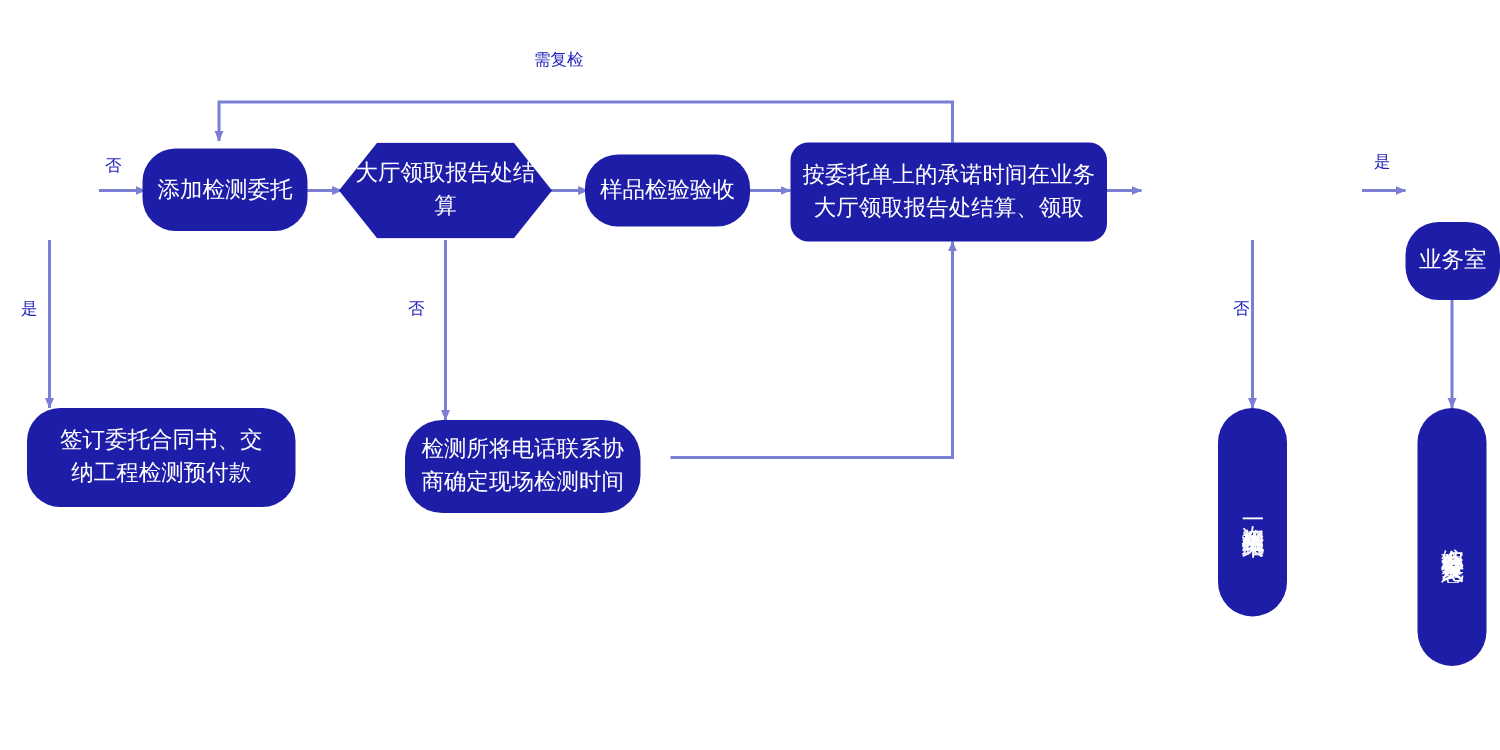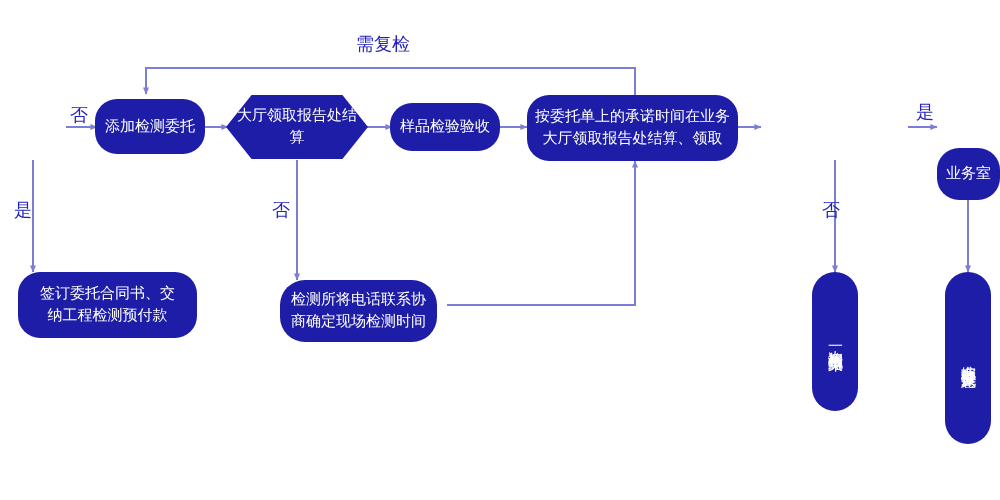--- a/index.html
+++ b/index.html
@@ -7,21 +7,21 @@
   #canvas{position:relative;width:1000px;height:500px;background:#ffffff;overflow:hidden;}
   #edges{position:absolute;left:0;top:0;width:1000px;height:500px;}
   .node{position:absolute;box-sizing:border-box;display:flex;align-items:center;justify-content:center;
         color:#ffffff;background:#1d1da8;text-align:center;line-height:1.45;font-size:15px;}
   .rrect{border-radius:22px;}
   .hex{background:transparent;}
   .hex .hexfill{position:absolute;left:0;top:0;width:100%;height:100%;background:#1d1da8;
         clip-path:polygon(18% 0%,82% 0%,100% 50%,82% 100%,18% 100%,0% 50%);}
   .hex .lbl{position:relative;z-index:2;padding:0 6px;}
   .vert{writing-mode:vertical-rl;text-orientation:upright;letter-spacing:1px;line-height:1.25;}
-  .elabel{position:absolute;color:#2222bb;font-size:18px;white-space:nowrap;}
+  .elabel{position:absolute;color:#2222bb;font-size:11px;white-space:nowrap;}
   .nl{white-space:pre-line;}
 </style>
 </head>
 <body>
 
 <div id="canvas">
 
   <svg id="edges" viewBox="0 0 1000 500" xmlns="http://www.w3.org/2000/svg">
     <defs>
       <marker id="arr" markerWidth="8" markerHeight="8" refX="6.6" refY="3" orient="auto" markerUnits="userSpaceOnUse">
@@ -63,36 +63,36 @@
 
   <div class="node hex" style="left:226px;top:95px;width:142px;height:64px;">
     <span class="hexfill"></span>
     <span class="lbl">大厅领取报告处结算</span>
   </div>
 
   <div class="node rrect" style="left:390px;top:103px;width:110px;height:48px;text-align:center;">
     <span>样品检验验收</span>
   </div>
 
-  <div class="node rrect nl" style="left:527px;top:95px;width:211px;height:66px;">
+  <div class="node rrect nl" style="left:527px;top:95px;width:211px;height:66px;border-radius:12px;">
     <span>按委托单上的承诺时间在业务
 大厅领取报告处结算、领取</span>
   </div>
 
 
   <div class="node rrect" style="left:937px;top:101px;width:63px;height:52px;margin-top:47px;">
     <span>业务室</span>
   </div>
 
   <div class="node rrect nl" style="left:18px;top:272px;width:179px;height:66px;">
     <span>签订委托合同书、交
 纳工程检测预付款</span>
   </div>
 
-  <div class="node rrect nl" style="left:280px;top:280px;width:157px;height:62px;border-radius:25px;">
+  <div class="node rrect nl" style="left:270px;top:280px;width:157px;height:62px;border-radius:25px;">
     <span>检测所将电话联系协
 商确定现场检测时间</span>
   </div>
 
   <div class="node rrect" style="left:812px;top:272px;width:46px;height:139px;border-radius:23px;">
     <span class="vert">一次检测流程结束</span>
   </div>
 
   <div class="node rrect" style="left:945px;top:272px;width:46px;height:172px;border-radius:23px;">
     <span class="vert">综合办处理并反馈意见</span>

